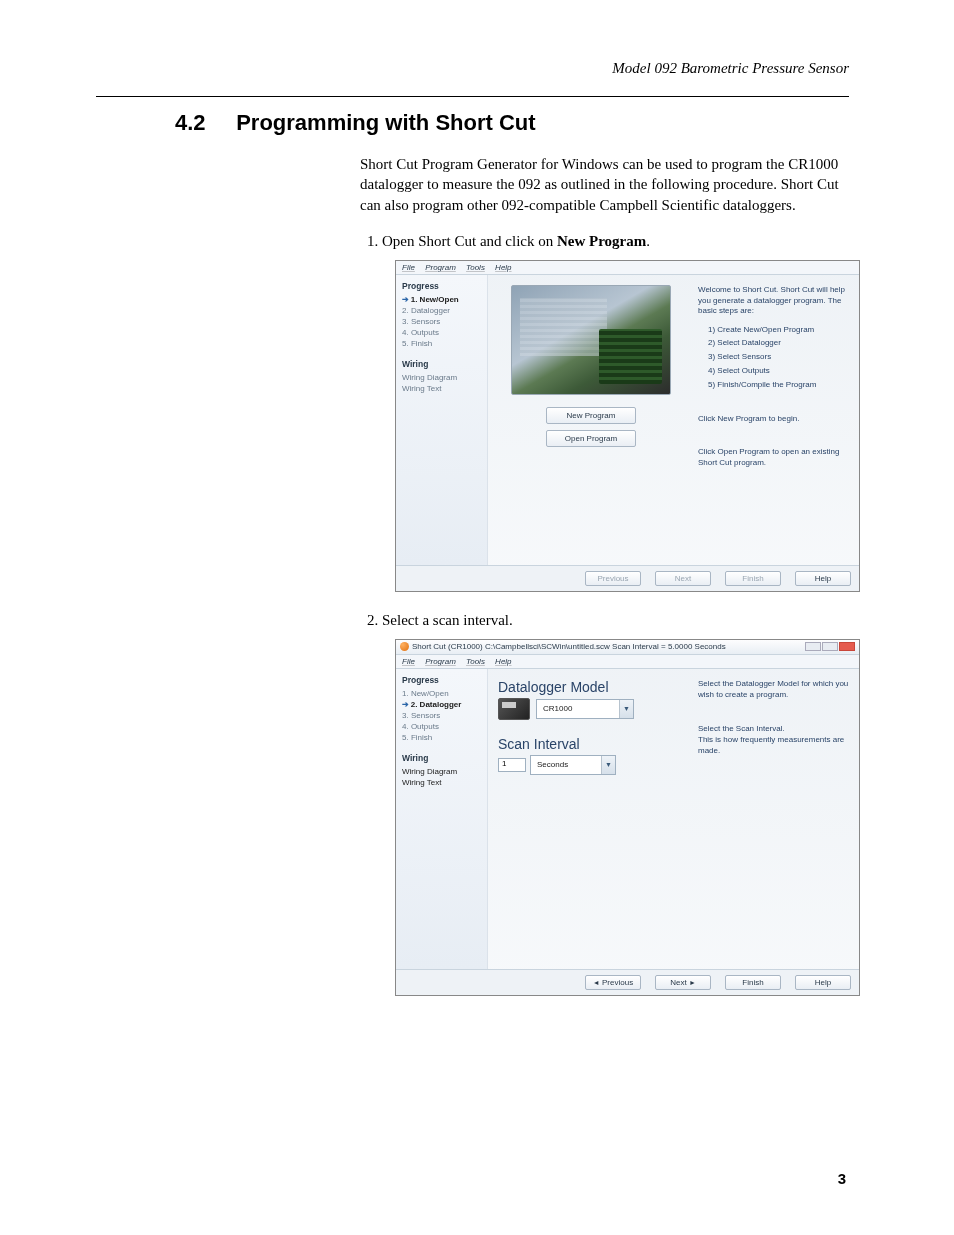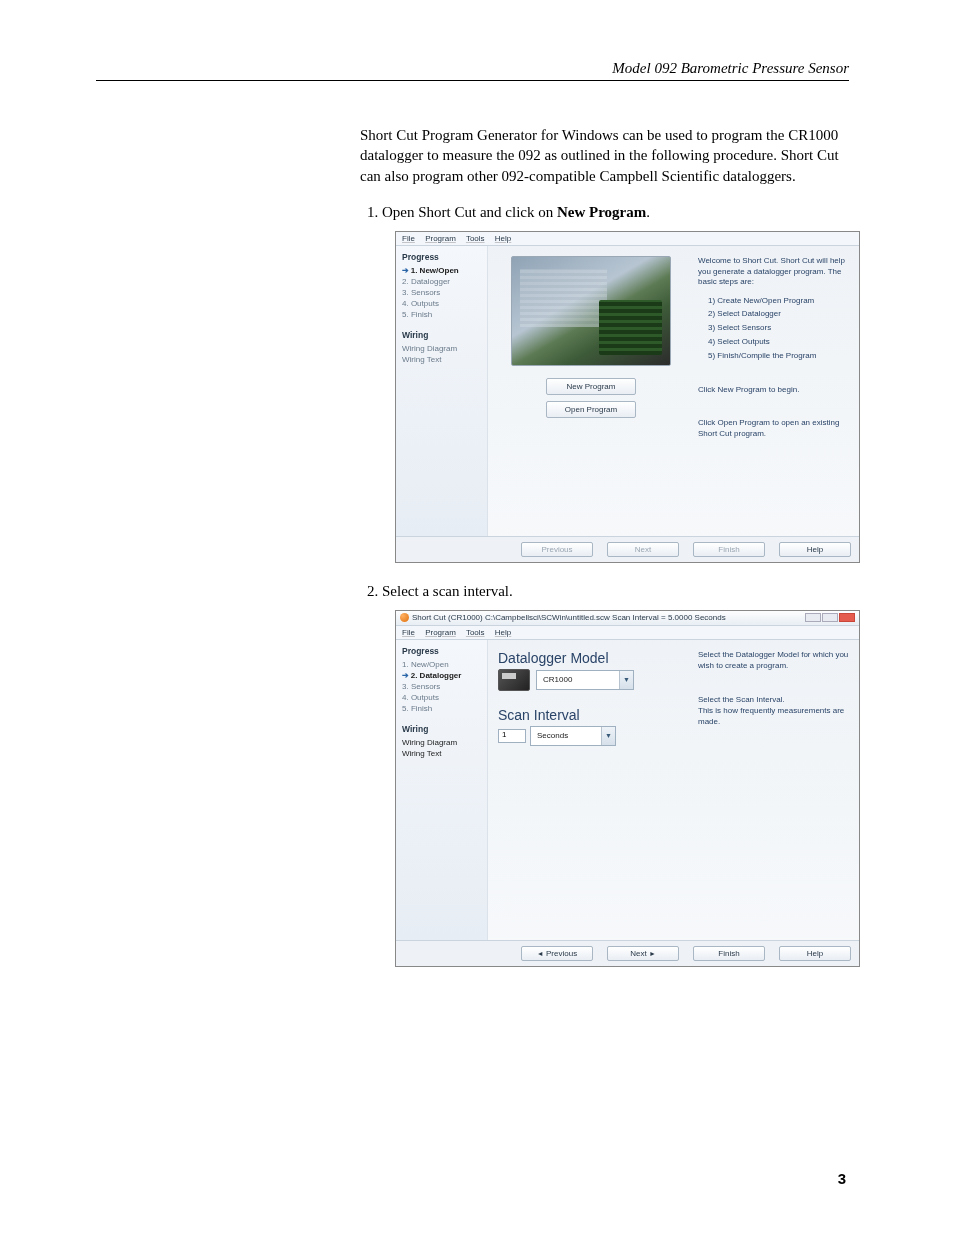--- a/index.html
+++ b/index.html
@@ -1,40 +1,40 @@
 <!DOCTYPE html>
 <html><head>
 <meta charset="utf-8">
 <style>
 @page { margin: 0; }
 * { box-sizing: border-box; }
 body { margin: 0; padding: 0; font-family: "Times New Roman", serif; background: #fff; width: 954px; height: 1235px; position: relative; color: #000; }
 
-.page-header { position: absolute; top: 60px; left: 96px; right: 105px; border-bottom: 1px solid #000; padding-bottom: 3px; text-align: right; font-style: italic; font-size: 15px; }
+.page-header { position: absolute; top: 60px; left: 96px; right: 105px; border-bottom: 1px solid #000; padding-bottom: 19px; text-align: right; font-style: italic; font-size: 15px; }
 
 .content { position: absolute; top: 110px; left: 105px; right: 95px; }
 
 .section-heading { font-family: Arial, Helvetica, sans-serif; font-weight: bold; font-size: 22px; margin: 0 0 18px 70px; }
 
 .body-text { margin-left: 255px; font-size: 15px; line-height: 1.35; }
 
 ol.steps { margin: 18px 0 0 255px; padding: 0 0 0 22px; font-size: 15px; }
 ol.steps li { margin-bottom: 10px; }
 
 .screenshot { margin: 10px 0 20px 290px; border: 1px solid #888; width: 465px; background: linear-gradient(#eef2f6, #f7f9fb); font-family: Tahoma, Arial, sans-serif; font-size: 8px; color: #2a3a4a; }
 
 .ss-titlebar { background: linear-gradient(#fdfdfe,#e8eef4); border-bottom: 1px solid #c9d4de; height: 15px; display: flex; align-items: center; padding: 0 4px; justify-content: space-between; }
 .ss-titlebar .left { display: flex; align-items: center; gap: 3px; }
 .ss-app-icon { width: 9px; height: 9px; border-radius: 50%; background: radial-gradient(circle at 30% 30%, #ffb060, #e07010); }
 .ss-winbtns { display: flex; gap: 1px; }
 .ss-winbtns span { display: inline-block; width: 16px; height: 9px; border: 1px solid #aab; background: #e8ecf2; }
 .ss-winbtns span.close { background: #e55b4e; border-color: #c8463a; }
 
 .ss-menubar { background: #f3f6fa; border-bottom: 1px solid #c9d4de; padding: 2px 6px; }
-.ss-menubar span { margin-right: 8px; text-decoration: underline; text-decoration-color: rgba(0,0,0,0.2); }
+.ss-menubar span { margin-right: 8px; text-decoration: underline; text-decoration-color: rgba(0,0,0,0.2); font-style: italic; }
 
 .ss-body { display: flex; min-height: 290px; }
 .ss-sidebar { width: 92px; padding: 6px 6px; border-right: 1px solid #dbe2ea; background: linear-gradient(180deg,#f4f7fb,#e7edf4); }
 .ss-sidebar .group-title { font-weight: bold; font-size: 8.5px; margin-bottom: 3px; }
 .ss-sidebar .step { padding: 1px 0; color: #6a7a8a; }
 .ss-sidebar .step.active { color: #1a1a1a; font-weight: bold; }
 .ss-sidebar .arrow { color: #2a65a8; font-weight: bold; margin-right: 2px; }
 .ss-sidebar .group-gap { height: 10px; }
 
 .ss-main { flex: 1; display: flex; }
@@ -43,21 +43,21 @@
 .ss-hero::before { content: ""; position: absolute; left: 8px; top: 12px; right: 40%; bottom: 35%; background: repeating-linear-gradient(0deg,#cfd8e0 0 3px, #b9c5cf 3px 6px); opacity:.5; }
 .ss-hero::after { content: ""; position: absolute; left:55%; right:8px; top:40%; bottom:10px; background: repeating-linear-gradient(0deg,#1a3a18 0 4px, #2e5a2a 4px 7px); border-radius:2px; }
 .ss-btn { width: 90px; padding: 3px 0; text-align: center; background: linear-gradient(#fff,#e9eef4); border: 1px solid #a9b6c4; border-radius: 2px; margin-bottom: 6px; color:#2a3a4a; }
 
 .ss-right { width: 165px; padding: 10px 8px 8px 4px; color: #2a4468; font-size: 8px; line-height: 1.35; }
 .ss-right .welcome { margin-bottom: 6px; }
 .ss-right .rstep { padding: 1.5px 0 1.5px 10px; }
 .ss-right .hint { margin-top: 22px; }
 
 .ss-footer { border-top: 1px solid #c9d4de; padding: 5px 8px; display: flex; justify-content: flex-end; gap: 14px; background: #eef2f6; }
-.ss-fbtn { width: 72px; padding: 2px 0; text-align: center; border: 1px solid #a9b6c4; background: linear-gradient(#fff,#e9eef4); border-radius: 2px; font-size: 8px; }
+.ss-fbtn { width: 56px; padding: 2px 0; text-align: center; border: 1px solid #a9b6c4; background: linear-gradient(#fff,#e9eef4); border-radius: 2px; font-size: 8px; }
 .ss-fbtn.disabled { color: #9aa6b2; }
 .ss-fbtn .navarrow { font-size: 7px; }
 
 
 .ss2-center { flex: 1; padding: 10px 10px; }
 .ss-label { color: #2a4468; font-size: 14px; margin-bottom: 3px; }
 .ss-model-row { display: flex; align-items: center; gap: 6px; margin-bottom: 16px; }
 .ss-model-icon { width: 32px; height: 22px; background: linear-gradient(135deg,#555,#222); border: 1px solid #555; border-radius: 2px; position: relative; }
 .ss-model-icon::after { content: ""; position: absolute; left: 3px; top: 3px; width: 14px; height: 6px; background: #ccc; }
 .ss-dd { display: flex; align-items: center; border: 1px solid #9fb0c0; background: #fff; height: 20px; }
@@ -70,20 +70,25 @@
 </style>
 </head>
 <body>
 
 <div class="page-header">
   <span>Model 092 Barometric Pressure Sensor</span>
 </div>
 
 <div class="content">
 
+  <div class="section-heading">
+    <span>4.2</span>
+    &nbsp;&nbsp;&nbsp;
+    <span>Programming with Short Cut</span>
+  </div>
 
   <p class="body-text">Short Cut Program Generator for Windows can be used to program the CR1000 datalogger to measure the 092 as outlined in the following procedure. Short Cut can also program other 092-compatible Campbell Scientific dataloggers.</p>
 
   <ol class="steps">
     <li>
       <span>Open Short Cut and click on </span><b>New Program</b><span>.</span>
     </li>
   </ol>
 
   <div class="screenshot">

